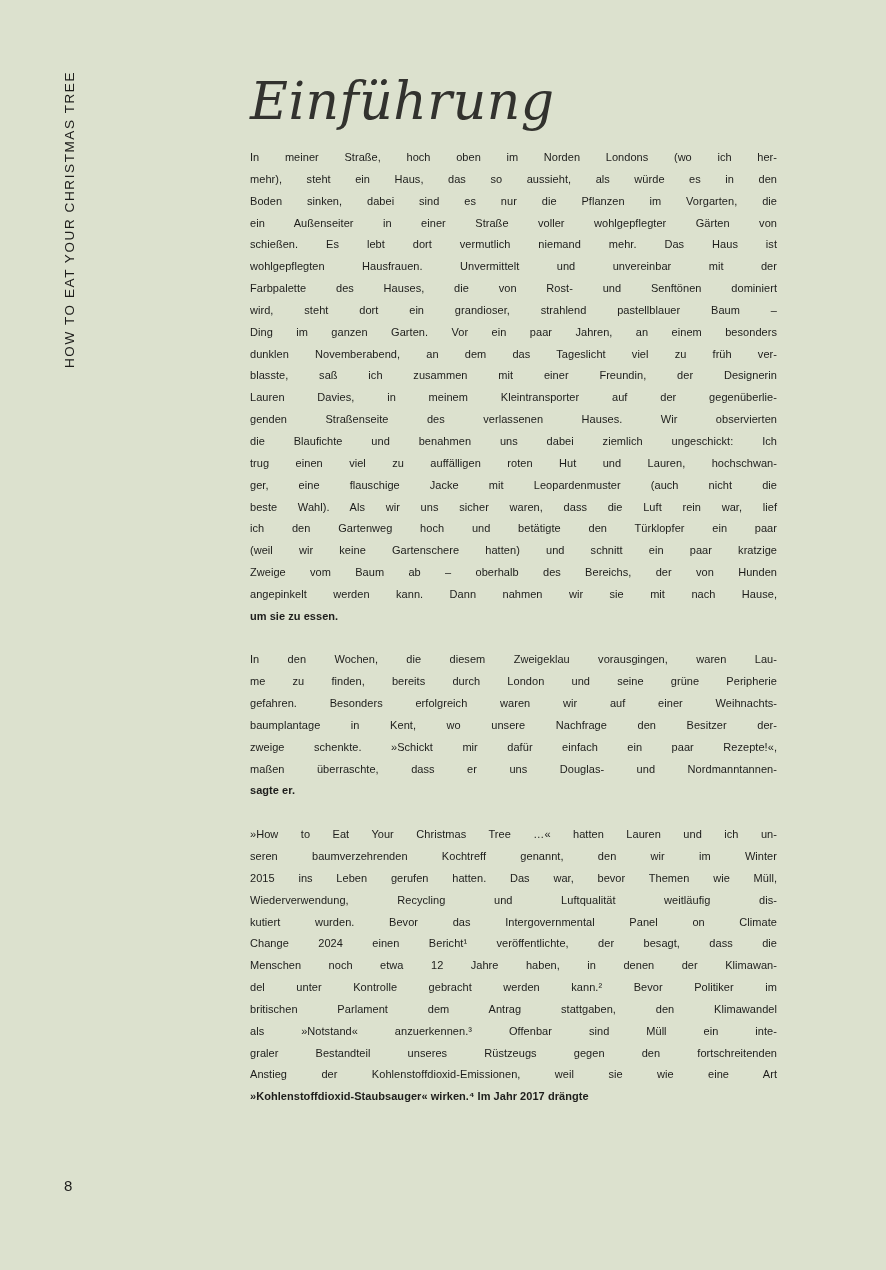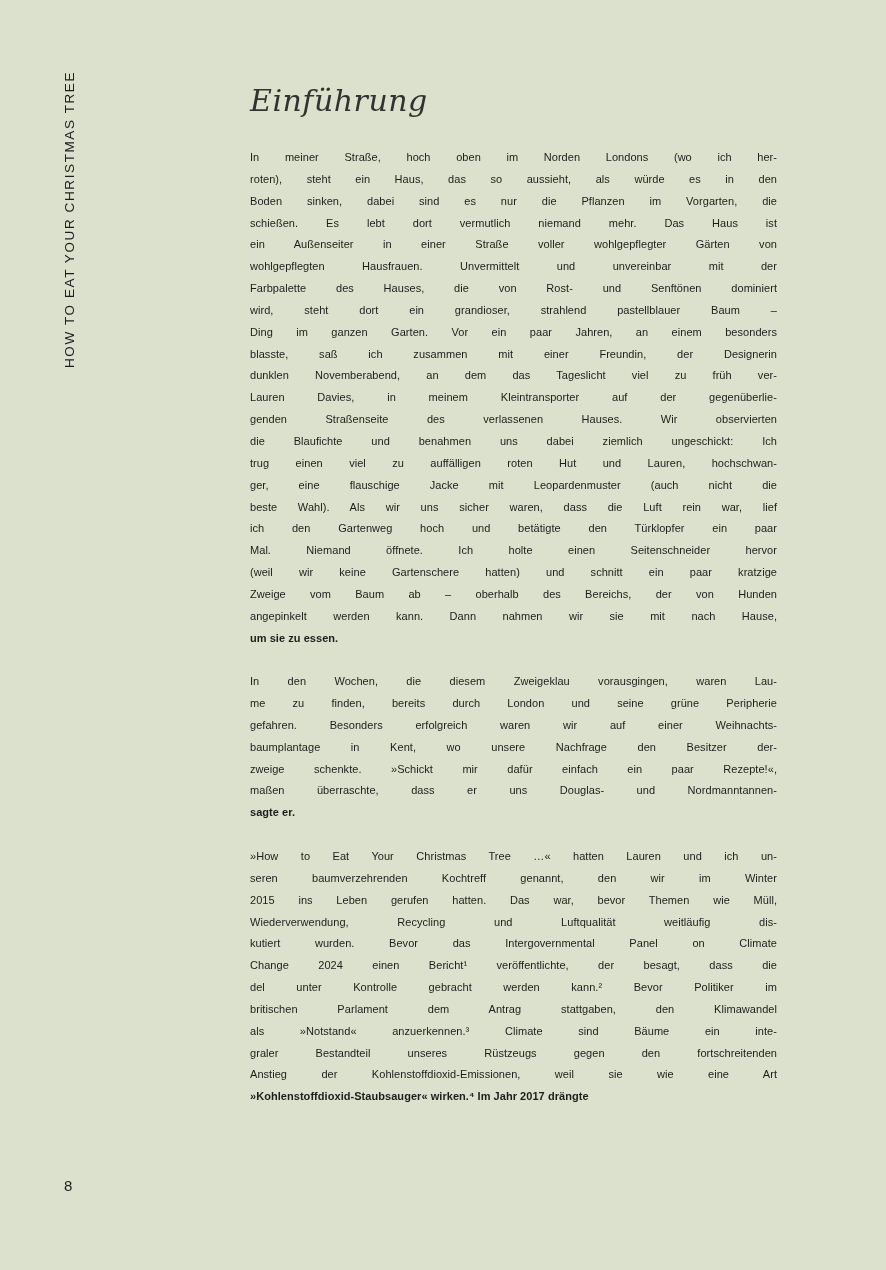--- a/index.html
+++ b/index.html
@@ -36,21 +36,21 @@
   .content {
     position: absolute;
     left: 250px;
     top: 76px;
     width: 527px;
   }
   .title {
     font-family: "DejaVu Serif", "Liberation Serif", serif;
     font-style: italic;
     font-weight: 100;
-    font-size: 30px;
+    font-size: 52px;
     line-height: 50px;
     margin: 0 0 21px 0;
     color: #32322e;
     letter-spacing: 0.5px;
   }
   .para {
     margin: 0 0 21.85px 0;
   }
   .para:last-child { margin-bottom: 0; }
   .line {
@@ -71,38 +71,37 @@
 <div class="page" style="--page-bg: #dce1ce; --page-fg: #1d1d1b;">
   <div class="spine">HOW TO EAT YOUR CHRISTMAS TREE</div>
 
   <div class="pagenum">8</div>
 
   <div class="content">
     <h1 class="title">Einführung</h1>
     <div id="body">
         <div class="para">
           <div class="line">In meiner Straße, hoch oben im Norden Londons (wo ich her-</div>
-          <div class="line">roten), steht ein Haus, das so aussieht, als würde es in den</div>
+          <div class="line">mehr), steht ein Haus, das so aussieht, als würde es in den</div>
           <div class="line">Boden sinken, dabei sind es nur die Pflanzen im Vorgarten, die</div>
+          <div class="line">ein Außenseiter in einer Straße voller wohlgepflegter Gärten von</div>
           <div class="line">schießen. Es lebt dort vermutlich niemand mehr. Das Haus ist</div>
-          <div class="line">ein Außenseiter in einer Straße voller wohlgepflegter Gärten von</div>
           <div class="line">wohlgepflegten Hausfrauen. Unvermittelt und unvereinbar mit der</div>
           <div class="line">Farbpalette des Hauses, die von Rost- und Senftönen dominiert</div>
           <div class="line">wird, steht dort ein grandioser, strahlend pastellblauer Baum –</div>
           <div class="line">Ding im ganzen Garten. Vor ein paar Jahren, an einem besonders</div>
+          <div class="line">dunklen Novemberabend, an dem das Tageslicht viel zu früh ver-</div>
           <div class="line">blasste, saß ich zusammen mit einer Freundin, der Designerin</div>
-          <div class="line">dunklen Novemberabend, an dem das Tageslicht viel zu früh ver-</div>
           <div class="line">Lauren Davies, in meinem Kleintransporter auf der gegenüberlie-</div>
           <div class="line">genden Straßenseite des verlassenen Hauses. Wir observierten</div>
           <div class="line">die Blaufichte und benahmen uns dabei ziemlich ungeschickt: Ich</div>
           <div class="line">trug einen viel zu auffälligen roten Hut und Lauren, hochschwan-</div>
           <div class="line">ger, eine flauschige Jacke mit Leopardenmuster (auch nicht die</div>
           <div class="line">beste Wahl). Als wir uns sicher waren, dass die Luft rein war, lief</div>
           <div class="line">ich den Gartenweg hoch und betätigte den Türklopfer ein paar</div>
-          <div class="line">Mal. Niemand öffnete. Ich holte einen Seitenschneider hervor</div>
           <div class="line">(weil wir keine Gartenschere hatten) und schnitt ein paar kratzige</div>
           <div class="line">Zweige vom Baum ab – oberhalb des Bereichs, der von Hunden</div>
           <div class="line">angepinkelt werden kann. Dann nahmen wir sie mit nach Hause,</div>
           <div class="line last">um sie zu essen.</div>
         </div>
         <div class="para">
           <div class="line">In den Wochen, die diesem Zweigeklau vorausgingen, waren Lau-</div>
           <div class="line">me zu finden, bereits durch London und seine grüne Peripherie</div>
           <div class="line">gefahren. Besonders erfolgreich waren wir auf einer Weihnachts-</div>
           <div class="line">baumplantage in Kent, wo unsere Nachfrage den Besitzer der-</div>
@@ -110,22 +109,23 @@
           <div class="line">maßen überraschte, dass er uns Douglas- und Nordmanntannen-</div>
           <div class="line last">sagte er.</div>
         </div>
         <div class="para">
           <div class="line">»How to Eat Your Christmas Tree …« hatten Lauren und ich un-</div>
           <div class="line">seren baumverzehrenden Kochtreff genannt, den wir im Winter</div>
           <div class="line">2015 ins Leben gerufen hatten. Das war, bevor Themen wie Müll,</div>
           <div class="line">Wiederverwendung, Recycling und Luftqualität weitläufig dis-</div>
           <div class="line">kutiert wurden. Bevor das Intergovernmental Panel on Climate</div>
           <div class="line">Change 2024 einen Bericht¹ veröffentlichte, der besagt, dass die</div>
+          <div class="line">Menschen noch etwa 12 Jahre haben, in denen der Klimawan-</div>
           <div class="line">del unter Kontrolle gebracht werden kann.² Bevor Politiker im</div>
           <div class="line">britischen Parlament dem Antrag stattgaben, den Klimawandel</div>
-          <div class="line">als »Notstand« anzuerkennen.³ Climate sind Bäume ein inte-</div>
+          <div class="line">als »Notstand« anzuerkennen.³ Offenbar sind Müll ein inte-</div>
           <div class="line">graler Bestandteil unseres Rüstzeugs gegen den fortschreitenden</div>
           <div class="line">Anstieg der Kohlenstoffdioxid-Emissionen, weil sie wie eine Art</div>
           <div class="line last">»Kohlenstoffdioxid-Staubsauger« wirken.⁴ Im Jahr 2017 drängte</div>
         </div>
       </div>
   </div>
 </div>
 
 </body></html>

